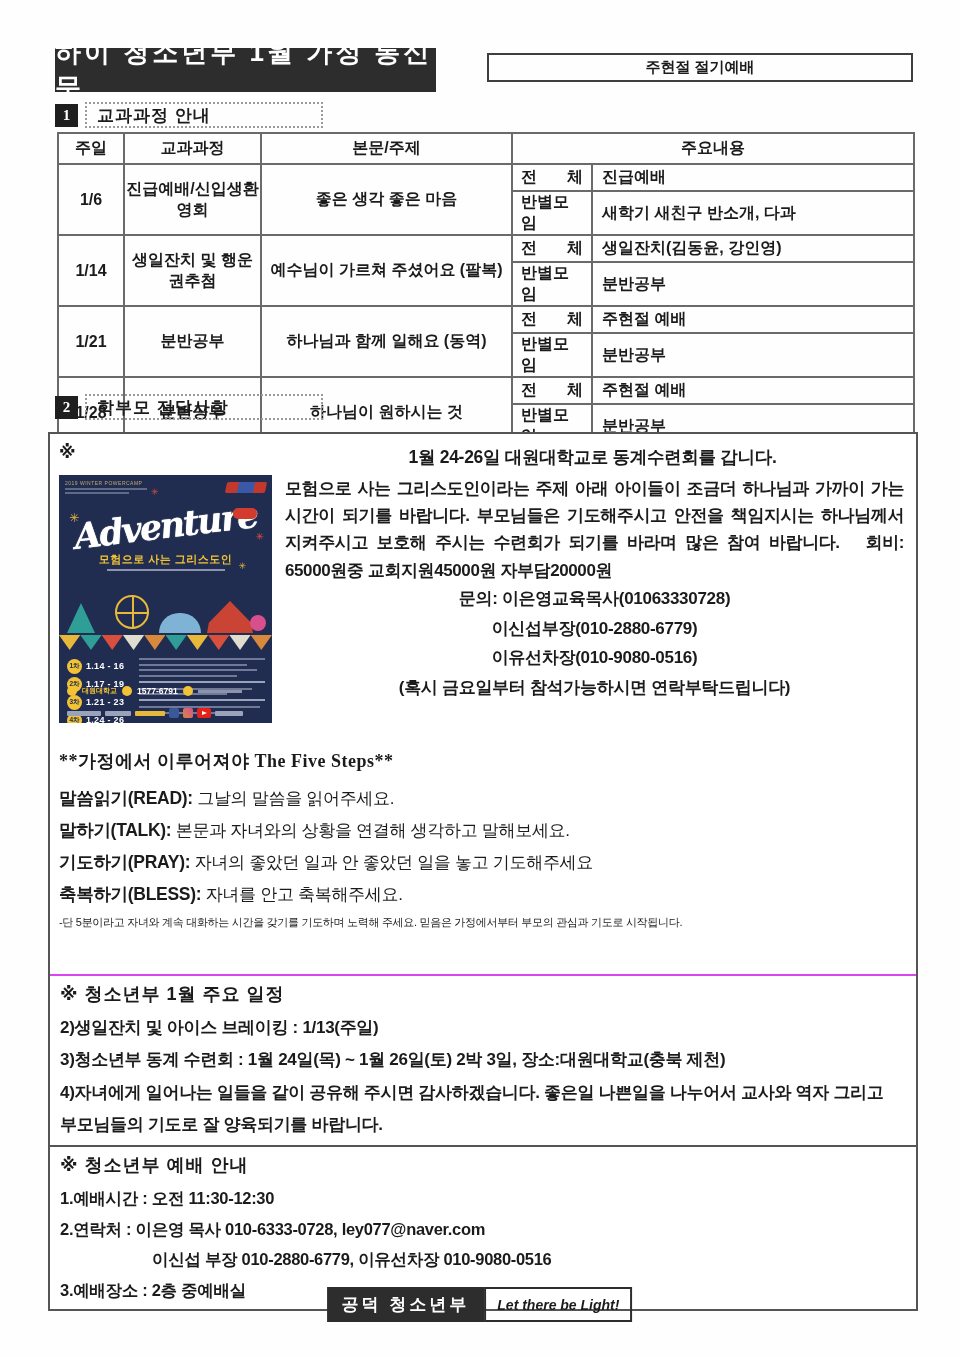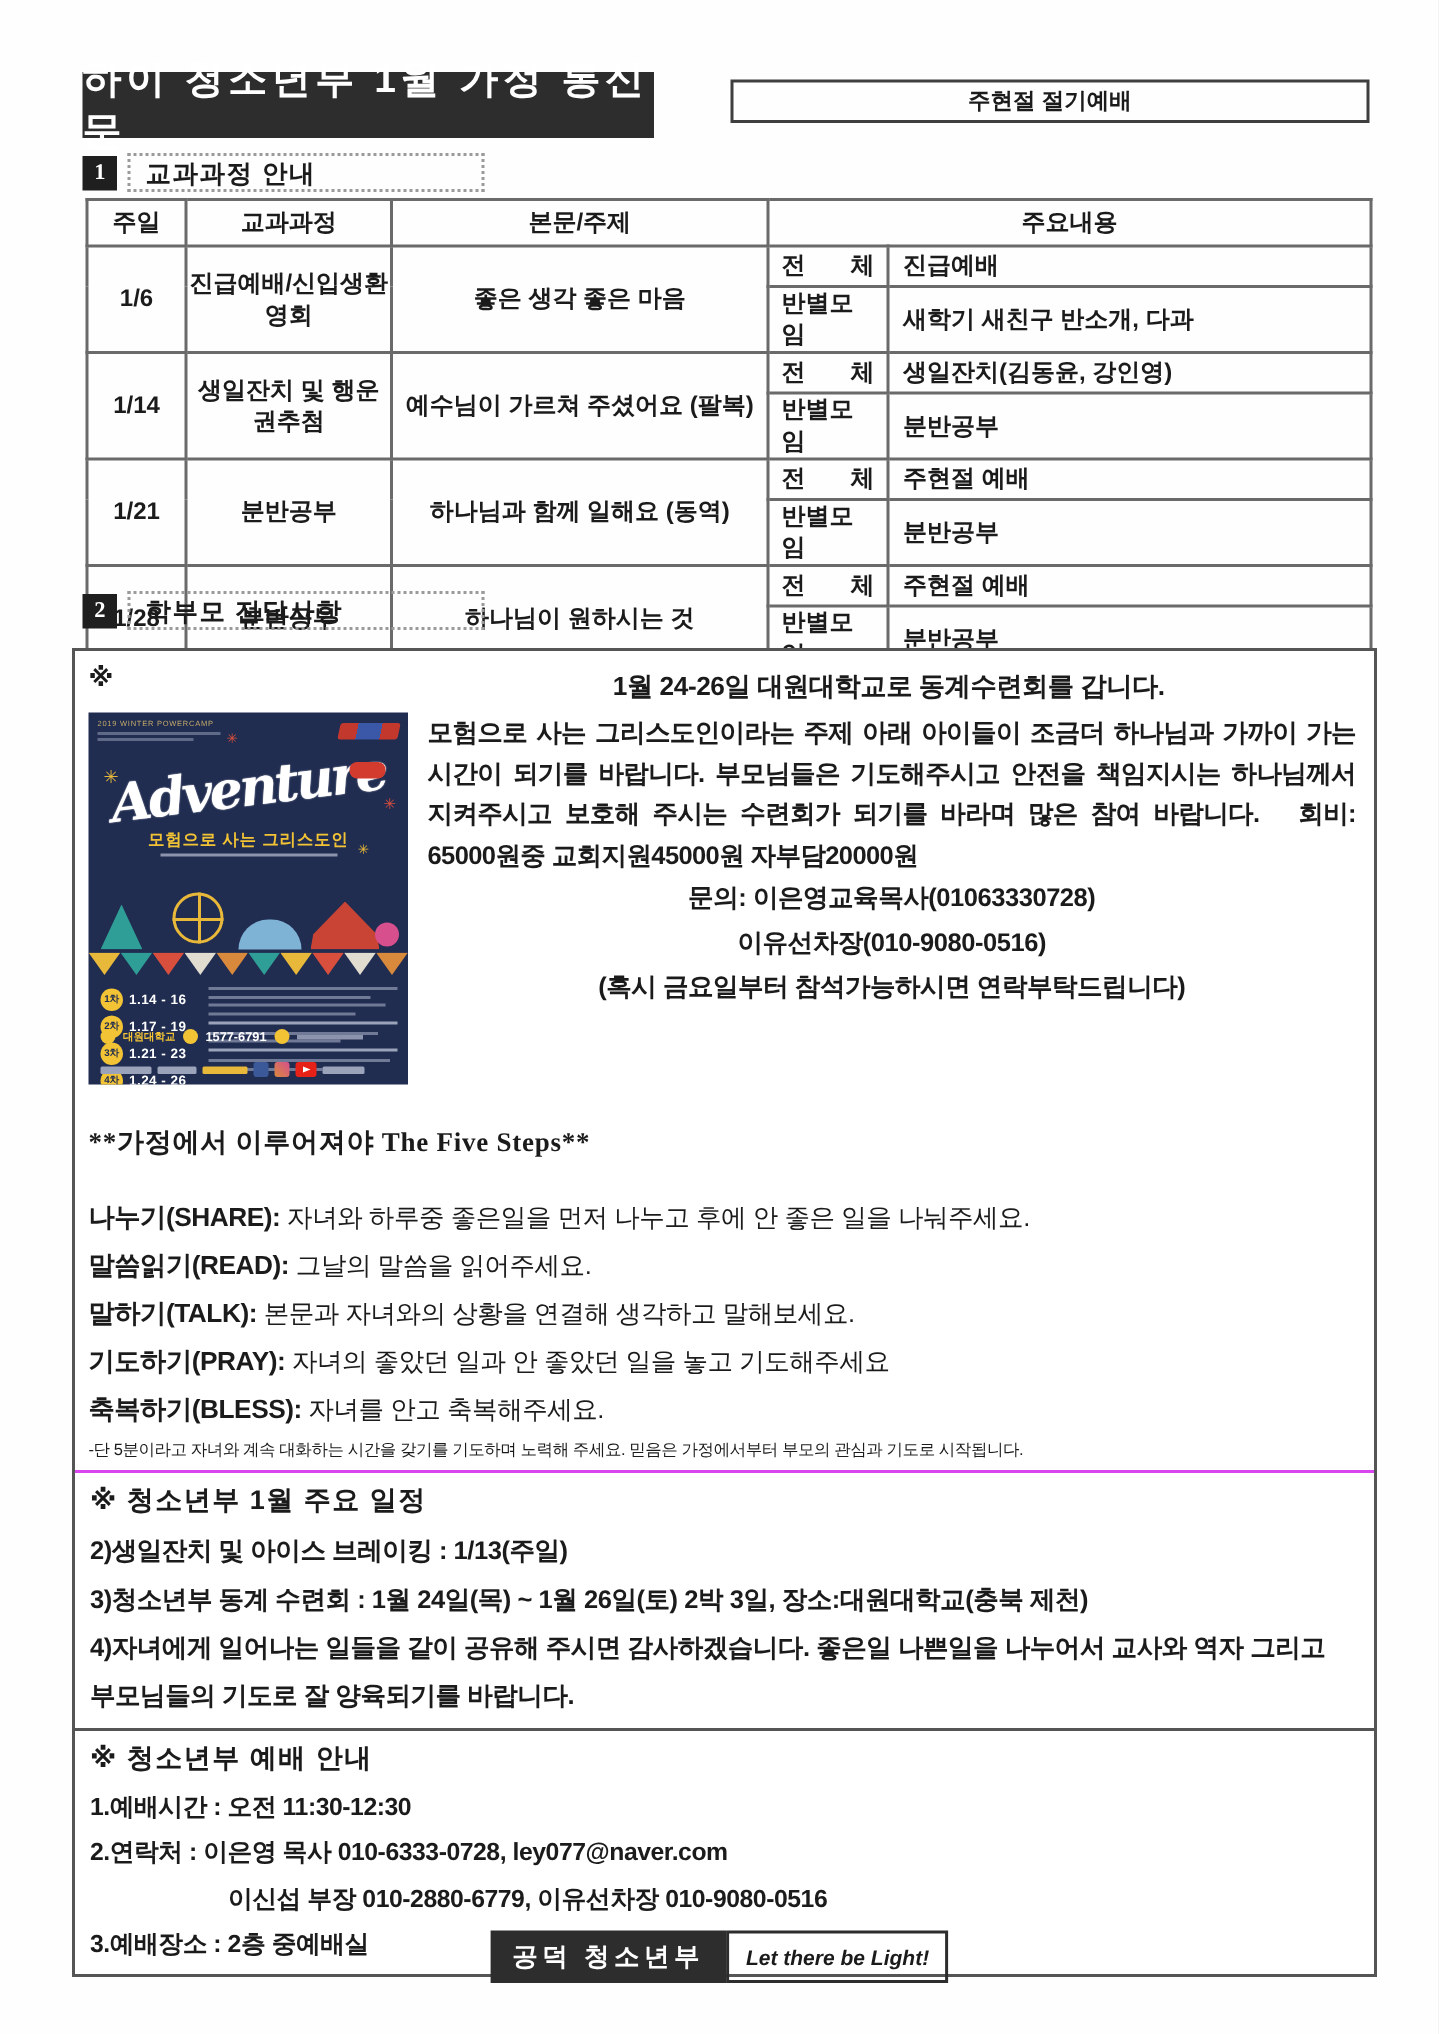--- a/index.html
+++ b/index.html
@@ -33,21 +33,21 @@
   
   .bigbox { position:absolute; left:48px; top:432px; width:870px; border:2px solid #555; background:#fff; }
   .partA { position:relative; min-height:540px; padding:8px 12px 4px 9px; }
   .partB { border-top:2px solid #d946ef; min-height:166px; padding:6px 12px 4px 10px; }
   .partC { border-top:2px solid #555; min-height:122px; padding:6px 12px 4px 10px; }
   .mark { position:absolute; left:9px; top:8px; font-size:17px; font-weight:700; }
   .p1 { margin:3px 0 6px 222px; text-align:center; font-size:17.5px; font-weight:700; letter-spacing:-0.3px; }
   .pbody { text-align:justify; line-height:1.6; font-size:17px; font-weight:700; letter-spacing:-0.4px; }
   .pcen { text-align:center; line-height:1.75; font-size:17px; font-weight:700; letter-spacing:-0.3px; }
   .steps { clear:both; padding-top:20px; }
-  .steps-h { font-family:"Liberation Serif","DejaVu Serif",serif; font-weight:700; font-size:18px; letter-spacing:0.5px; margin-bottom:23px; }
+  .steps-h { font-family:"Liberation Serif","DejaVu Serif",serif; font-weight:700; font-size:18px; letter-spacing:0.5px; margin-bottom:10px; }
   .step { font-size:17px; line-height:1.82; letter-spacing:-0.3px; }
   .step b { font-size:17.5px; }
   .note { font-size:11px; font-weight:400; line-height:1.7; letter-spacing:-0.3px; text-align:justify; margin-top:2px; }
 
   .b-title { font-size:18px; font-weight:700; letter-spacing:1px; margin-bottom:6px; }
   .b-item { font-size:17px; font-weight:700; line-height:1.9; letter-spacing:-0.3px; }
   .c-line { font-size:16.5px; font-weight:700; line-height:1.85; letter-spacing:-0.3px; }
   .c-indent { padding-left:92px; }
 
   
@@ -269,26 +269,26 @@
           <div class="lg" style="width:30px; background:#e8b83a"></div>
           <div class="sq" style="background:#3b5998"></div>
           <div class="sq" style="background:linear-gradient(45deg,#d8893c,#d84f8e)"></div>
           <div class="yt"></div>
           <div class="lg" style="width:28px"></div>
         </div>
       </div>
 
       <p class="pbody"><span>모험으로 사는 그리스도인이라는 주제 아래 아이들이 조금더 하나님과 가까이 가는 시간이 되기를 바랍니다. 부모님들은 기도해주시고 안전을 책임지시는 하나님께서 지켜주시고 보호해 주시는 수련회가 되기를 바라며 많은 참여 바랍니다.</span>&nbsp;&nbsp;&nbsp;<span>회비: 65000원중 교회지원45000원 자부담20000원</span></p>
       <p class="pcen">문의: 이은영교육목사(01063330728)</p>
+      <p class="pcen">이신섭부장(010-2880-6779)</p>
       <p class="pcen">이유선차장(010-9080-0516)</p>
       <p class="pcen">(혹시 금요일부터 참석가능하시면 연락부탁드립니다)</p>
 
       <div class="steps">
         <div class="steps-h">**가정에서 이루어져야 The Five Steps**</div>
-        <div class="step"><b>나누기(SHARE):</b> <span>자녀와 하루중 좋은일을 먼저 나누고 후에 안 좋은 일을 나눠주세요.</span></div>
         <div class="step"><b>말씀읽기(READ):</b> <span>그날의 말씀을 읽어주세요.</span></div>
         <div class="step"><b>말하기(TALK):</b> <span>본문과 자녀와의 상황을 연결해 생각하고 말해보세요.</span></div>
         <div class="step"><b>기도하기(PRAY):</b> <span>자녀의 좋았던 일과 안 좋았던 일을 놓고 기도해주세요</span></div>
         <div class="step"><b>축복하기(BLESS):</b> <span>자녀를 안고 축복해주세요.</span></div>
         <div class="note">-단 5분이라고 자녀와 계속 대화하는 시간을 갖기를 기도하며 노력해 주세요. 믿음은 가정에서부터  부모의 관심과 기도로 시작됩니다.</div>
       </div>
     </div>
 
     <div class="partB">
       <div class="b-title"><span>※</span> <span>청소년부 1월 주요 일정</span></div>

